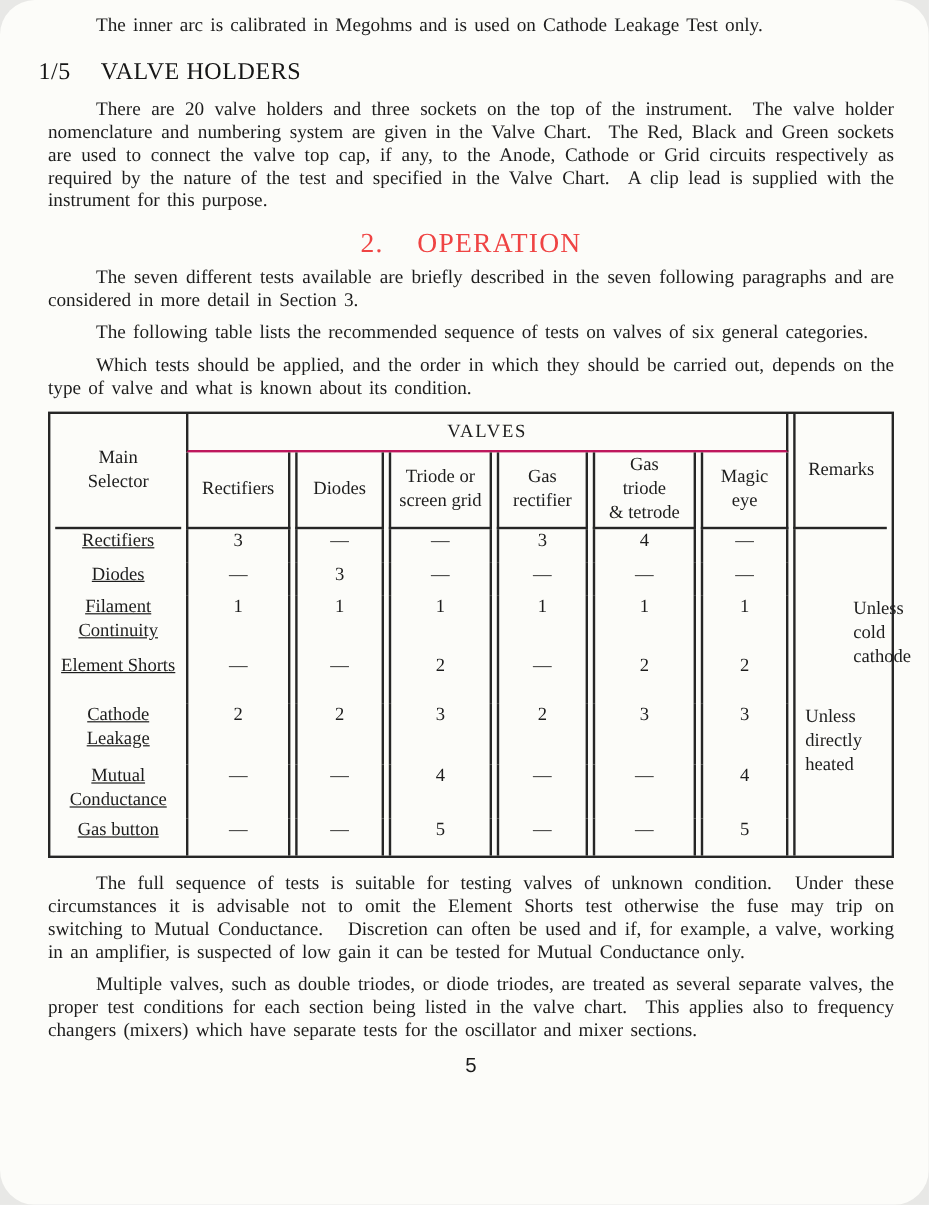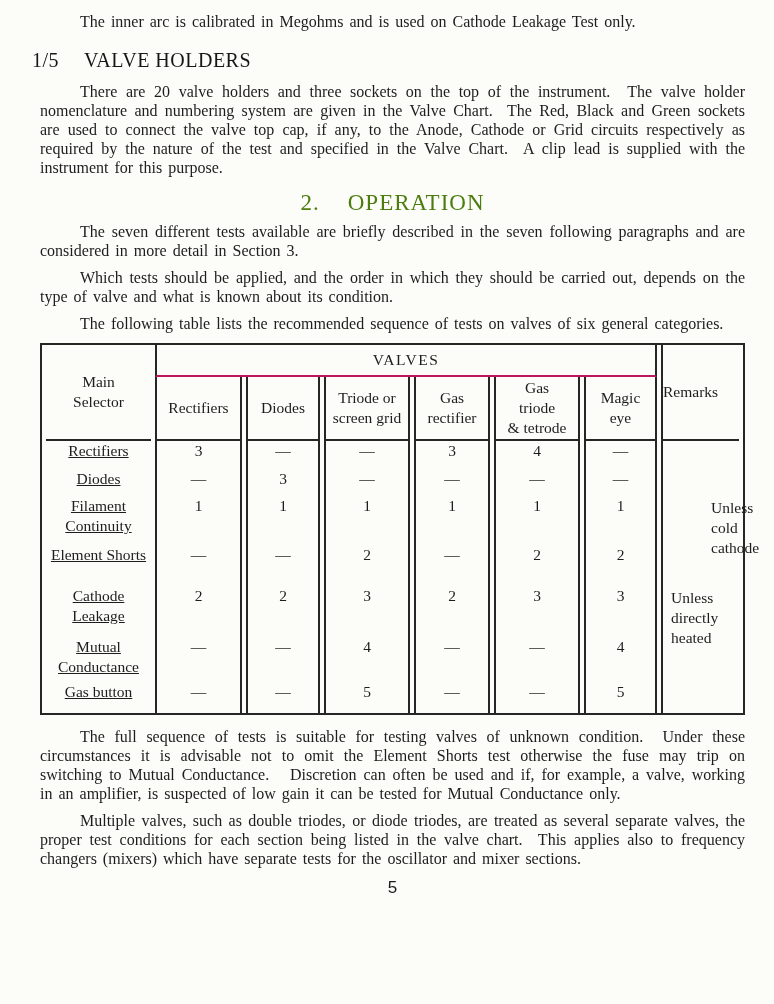--- a/index.html
+++ b/index.html
@@ -12,20 +12,21 @@
     width: 774px;
     height: 1004px;
     background: #fcfcf9;
     overflow: hidden;
     box-sizing: border-box;
     padding: 12px 29px 0 40px;
     font-family: "Liberation Serif", "DejaVu Serif", serif;
     font-size: 16px;
     line-height: 19px;
     color: #1d1d1d;
+    border-radius: 29px;
   }
   .para {
     margin: 8px 0 0 0;
     text-align: justify;
     text-indent: 40px;
     white-space: pre-wrap;
     word-spacing: 2px;
   }
   .para.first { margin-top: 0; }
   .sec-head {
@@ -33,21 +34,21 @@
     font-size: 20px;
     letter-spacing: 0.5px;
     color: #161616;
   }
   .sec-head .num { display: inline-block; min-width: 36px; margin-right: 16px; }
   .chapter-head {
     margin-top: 16px;
     text-align: center;
     font-size: 23px;
     letter-spacing: 1px;
-    color: #4d7c0f;
+    color: #ef4444;
   }
   .chapter-head .num { margin-right: 28px; }
 
   
   table.valve-table {
     border-collapse: separate;
     border-spacing: 4px 0;
     table-layout: fixed;
     width: 705px;
     margin-top: 10px;
@@ -74,21 +75,21 @@
     border-left: 2px solid #262626;
     border-right: 2px solid #262626;
     border-bottom: 2px solid #be185d;
   }
   .th-main {
     text-align: center;
     vertical-align: middle;
     border-bottom: 2px solid #262626;
   }
   .th-remarks {
-    text-align: left;
+    text-align: center;
     vertical-align: middle;
     border-left: 2px solid #262626;
     border-bottom: 2px solid #262626;
   }
   tr.hrow2 th {
     height: 62px;
     text-align: center;
     vertical-align: middle;
     border-left: 2px solid #262626;
     border-right: 2px solid #262626;
@@ -154,22 +155,22 @@
   </div>
 
   <p class="para" style="margin-top:12px">There are 20 valve holders and three sockets on the top of the instrument.  The valve holder nomenclature and numbering system are given in the Valve Chart.  The Red, Black and Green sockets are used to connect the valve top cap, if any, to the Anode, Cathode or Grid circuits respectively as required by the nature of the test and specified in the Valve Chart.  A clip lead is supplied with the instrument for this purpose.</p>
 
   <div class="chapter-head">
     <span class="num">2.</span><span>OPERATION</span>
   </div>
 
 
   <p class="para" style="margin-top:10px">The seven different tests available are briefly described in the seven following paragraphs and are considered in more detail in Section 3.</p>
+  <p class="para">The following table lists the recommended sequence of tests on valves of six general categories.</p>
   <p class="para">Which tests should be applied, and the order in which they should be carried out, depends on the type of valve and what is known about its condition.</p>
-  <p class="para">The following table lists the recommended sequence of tests on valves of six general categories.</p>
 
   <table class="valve-table">
     <colgroup>
       <col class="c-label">
         <col class="c-v1">
         <col class="c-v2">
         <col class="c-v3">
       <col class="c-v4">
         <col class="c-v5">
         <col class="c-v6">

